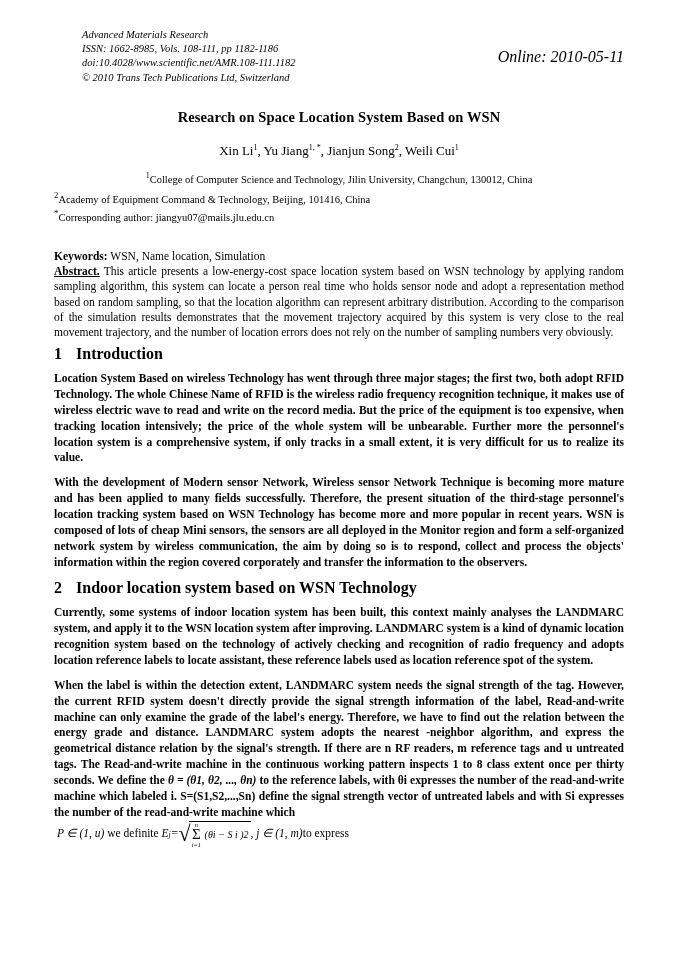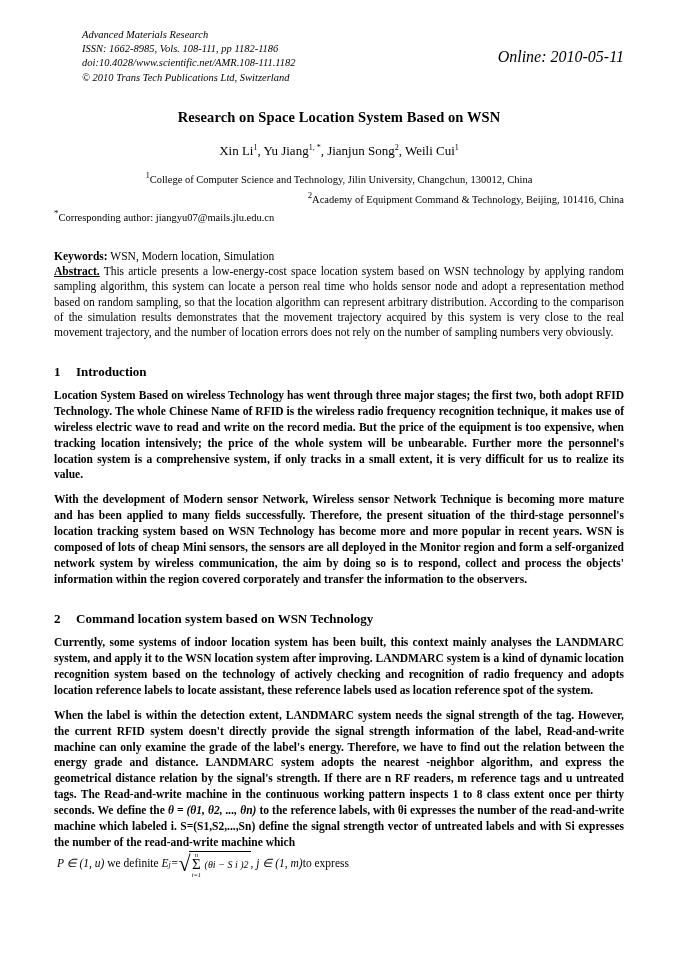--- a/index.html
+++ b/index.html
@@ -56,21 +56,21 @@
     font-size: 8px;
     vertical-align: super;
   }
   .affil {
     text-align: center;
     font-size: 10.5px;
     margin-top: 11px;
     line-height: 1.5;
   }
   .affil2 {
-    text-align: right;
+    text-align: left;
     font-size: 10.5px;
     margin-top: 3px;
   }
   .corresp {
     text-align: left;
     font-size: 10.5px;
     margin-top: 3px;
   }
   .keywords {
     font-size: 11.5px;
@@ -79,23 +79,23 @@
   }
   .keywords b { font-weight: bold; }
   .abstract {
     font-size: 11.5px;
     margin-top: 2px;
     text-align: justify;
     line-height: 1.32;
   }
   .abstract b { font-weight: bold; text-decoration: underline; }
   .sec-head {
-    font-size: 13px;
+    font-size: 16px;
     font-weight: bold;
-    margin-top: 24px;
+    margin-top: 5px;
     margin-bottom: 8px;
   }
   .sec-head .num {
     display: inline-block;
     width: 22px;
   }
   p.body {
     font-size: 11.5px;
     text-align: justify;
     line-height: 1.38;
@@ -187,36 +187,36 @@
     <sup>1</sup><span>College of Computer Science and Technology, Jilin University, Changchun, 130012, China</span>
   </div>
   <div class="affil2">
     <sup>2</sup><span>Academy of Equipment Command &amp; Technology, Beijing, 101416, China</span>
   </div>
   <div class="corresp">
     <sup>*</sup><span>Corresponding author: jiangyu07@mails.jlu.edu.cn</span>
   </div>
 
   <div class="keywords">
-    <b>Keywords:</b><span> WSN, Modern location, Simulation</span>
+    <b>Keywords:</b><span> WSN, Name location, Simulation</span>
   </div>
 
   <div class="abstract">
     <b>Abstract.</b><span> This article presents a low-energy-cost space location system based on WSN technology by applying random sampling algorithm, this system can locate a person real time who holds sensor node and adopt a representation method based on random sampling, so that the location algorithm can represent arbitrary distribution. According to the comparison of the simulation results demonstrates that the movement trajectory acquired by this system is very close to the real movement trajectory, and the number of location errors does not rely on the number of sampling numbers very obviously.</span>
   </div>
 
   <div class="sec-head">
     <span class="num">1</span><span>Introduction</span>
   </div>
 
   <p class="body">Location System Based on wireless Technology has went through three major stages; the first two, both adopt RFID Technology. The whole Chinese Name of RFID is the wireless radio frequency recognition technique, it makes use of wireless electric wave to read and write on the record media. But the price of the equipment is too expensive, when tracking location intensively; the price of the whole system will be unbearable. Further more the personnel's location system is a comprehensive system, if only tracks in a small extent, it is very difficult for us to realize its value.</p>
   <p class="body">With the development of Modern sensor Network, Wireless sensor Network Technique is becoming more mature and has been applied to many fields successfully. Therefore, the present situation of the third-stage personnel's location tracking system based on WSN Technology has become more and more popular in recent years. WSN is composed of lots of cheap Mini sensors, the sensors are all deployed in the Monitor region and form a self-organized network system by wireless communication, the aim by doing so is to respond, collect and process the objects' information within the region covered corporately and transfer the information to the observers.</p>
 
   <div class="sec-head">
-    <span class="num">2</span><span>Command location system based on WSN Technology</span>
+    <span class="num">2</span><span>Indoor location system based on WSN Technology</span>
   </div>
 
   <p class="body">Currently, some systems of indoor location system has been built, this context mainly analyses the LANDMARC system, and apply it to the WSN location system after improving. LANDMARC system is a kind of dynamic location recognition system based on the technology of actively checking and recognition of radio frequency and adopts location reference labels to locate assistant, these reference labels used as location reference spot of the system.</p>
   <p class="body tight"><span>When the label is within the detection extent, LANDMARC system needs the signal strength of the tag. However, the current RFID system doesn't directly provide the signal strength information of the label, Read-and-write machine can only examine the grade of the label's energy. Therefore, we have to find out the relation between the energy grade and distance. LANDMARC system adopts the nearest -neighbor algorithm, and express the geometrical distance relation by the signal's strength. If there are n RF readers, m reference tags and u untreated tags. The Read-and-write machine in the continuous working pattern inspects 1 to 8 class extent once per thirty seconds. We define the</span>
     <span class="formula-inline">θ = (θ1, θ2, ..., θn)</span><span> to the reference labels, with θi expresses the number of the read-and-write machine which labeled i. S=(S1,S2,...,Sn) define the signal strength vector of untreated labels and with Si expresses the number of the read-and-write machine which</span></p>
 
   <p class="lastline">
     &nbsp;
     <span class="ital">P ∈ (1, u)</span>&nbsp;
     <span>we definite</span>&nbsp;

